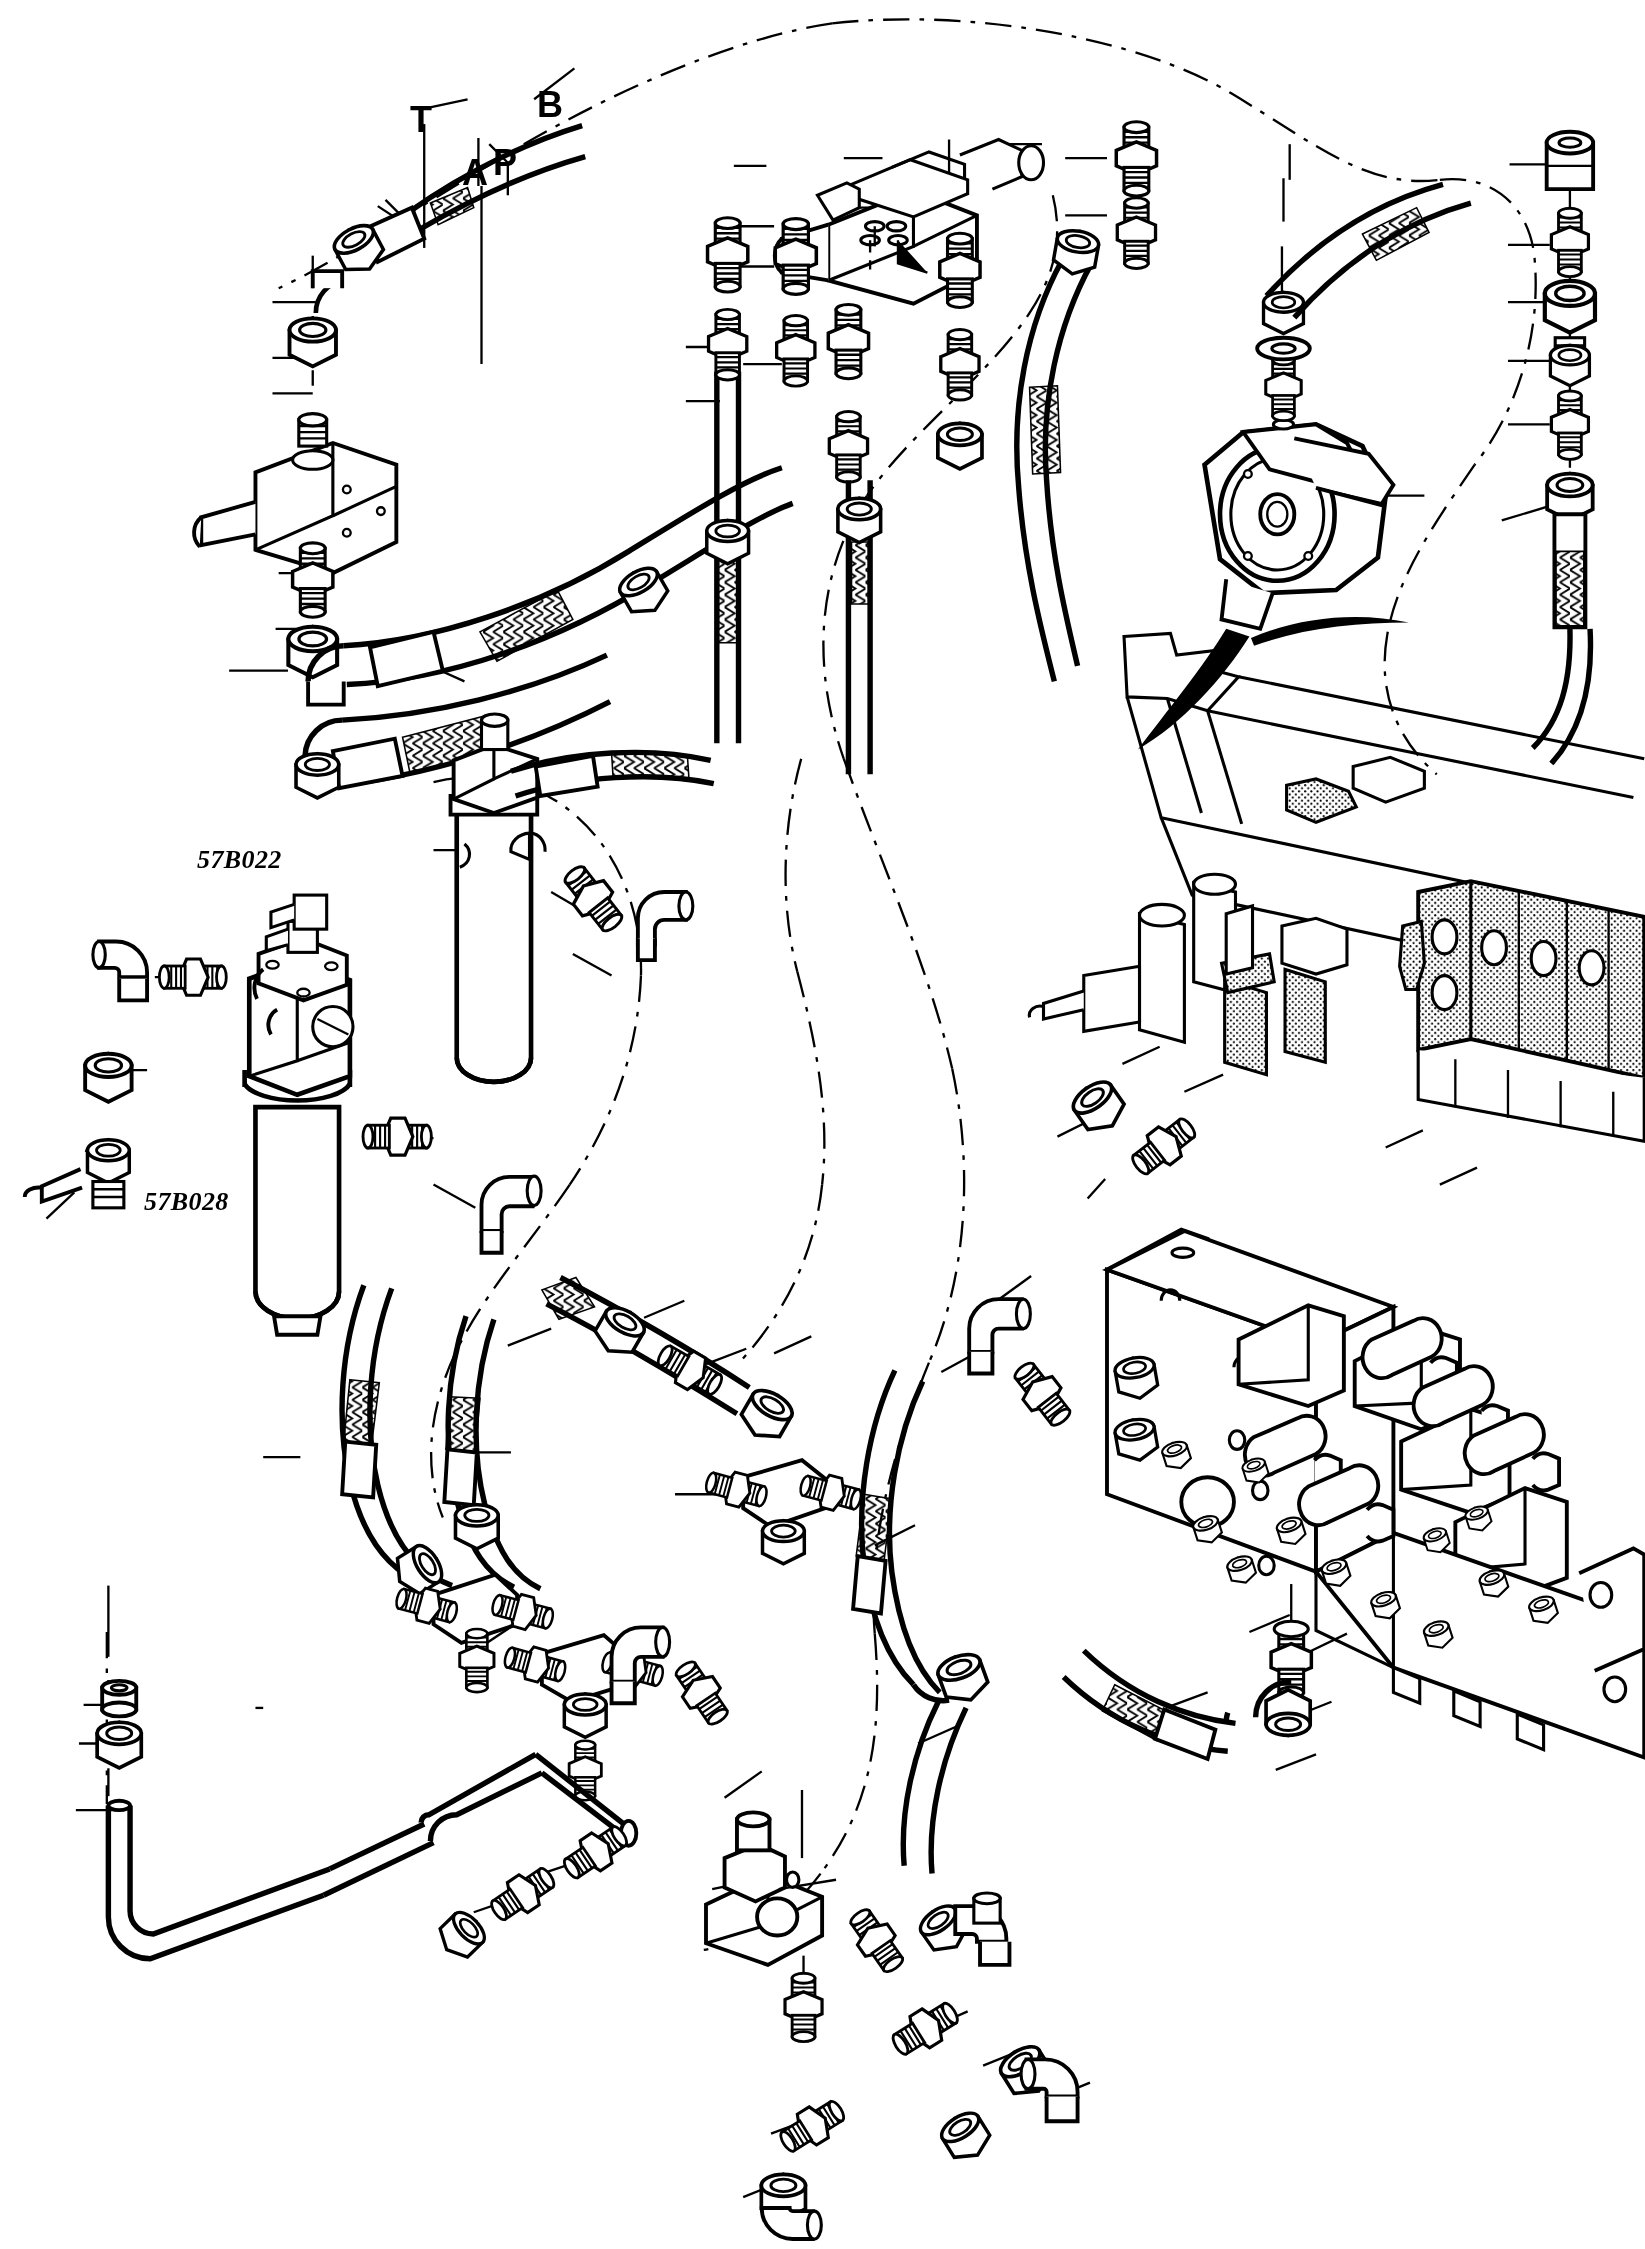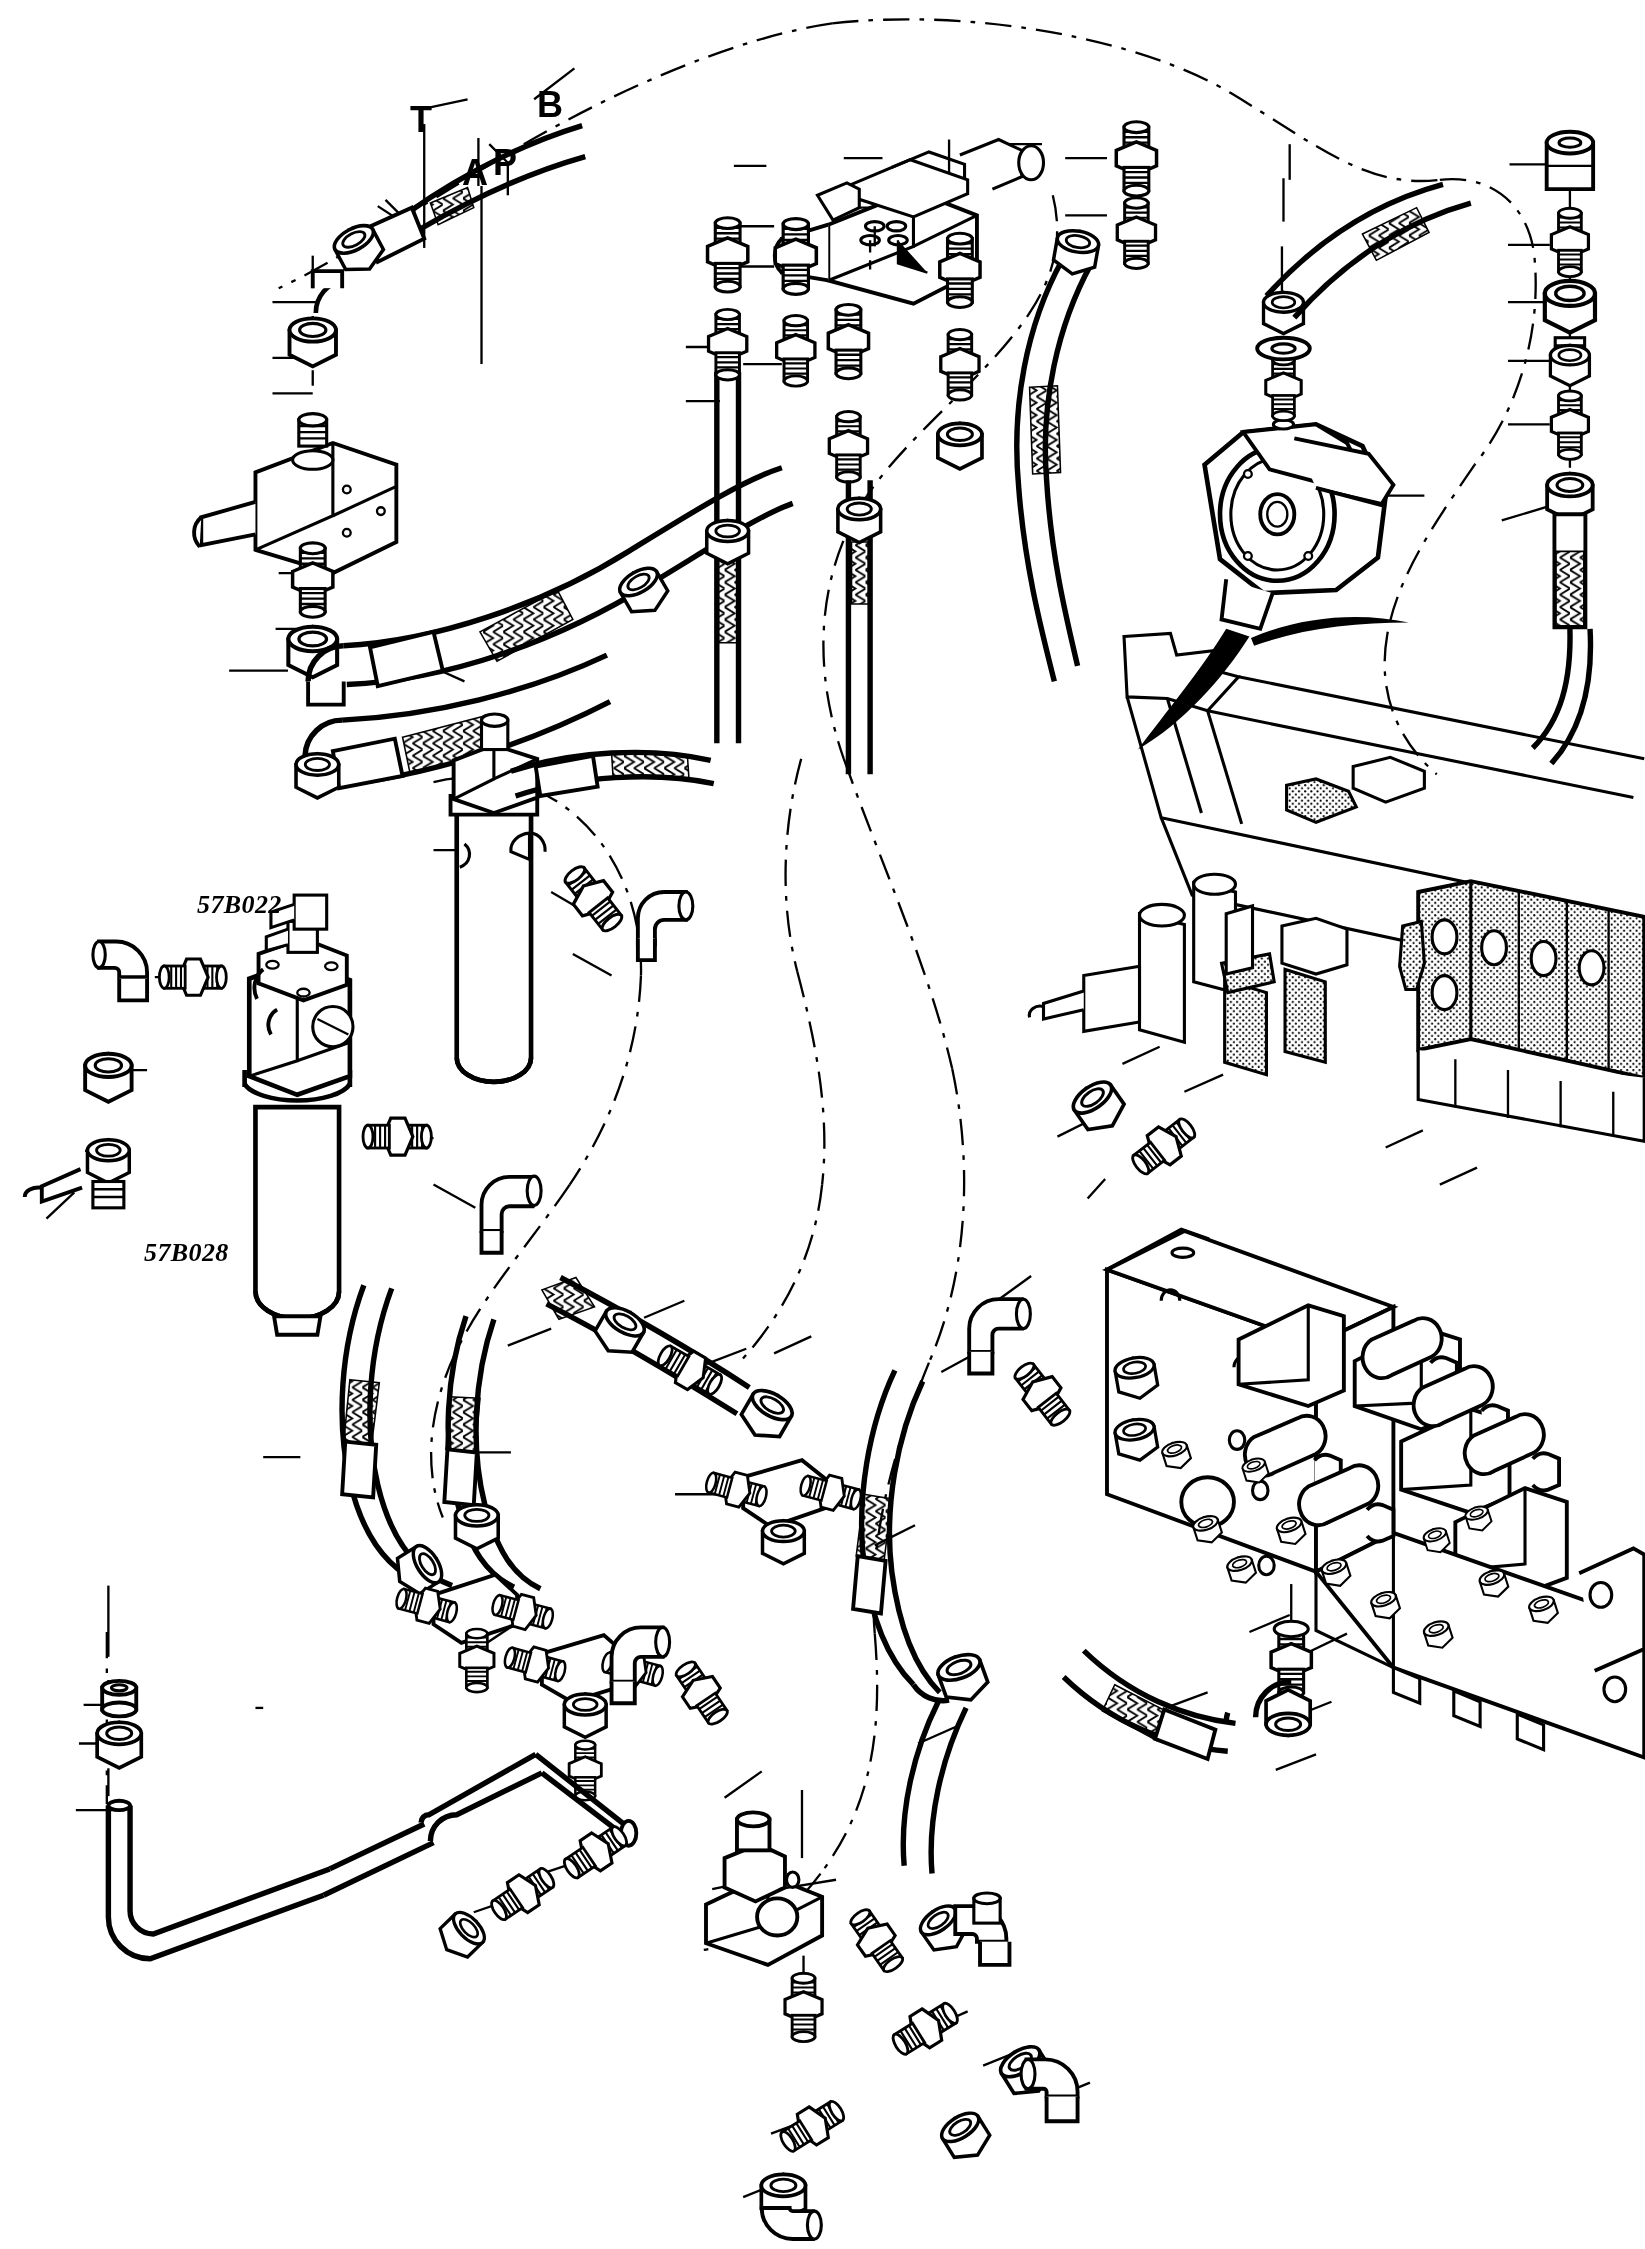--- a/index.html
+++ b/index.html
@@ -713,23 +713,23 @@
     <use href="#nipple" transform="translate(906,2186) rotate(-34) scale(0.9)"></use>
   </g>
 
   <g>
     <path d="M1212 2198 C1180 2262 1162 2340 1168 2410" fill="none" stroke="#000" stroke-width="7"></path>
     <path d="M1248 2206 C1216 2272 1198 2350 1204 2420" fill="none" stroke="#000" stroke-width="7"></path>
   </g>
 
 </svg>
 
-<div class="lbl lbl-pn" style="left:197px;top:890px;">57B022</div>
-
-<div class="lbl lbl-pn" style="left:144px;top:1238px;">57B028</div>
+<div class="lbl lbl-pn" style="left:197px;top:845px;">57B022</div>
+
+<div class="lbl lbl-pn" style="left:144px;top:1187px;">57B028</div>
 
 <div class="lbl lbl-port" style="left:410px;top:99px;">T</div>
 
 <div class="lbl lbl-port" style="left:537px;top:84px;">B</div>
 
 <div class="lbl lbl-port" style="left:462px;top:152px;">A</div>
 
 <div class="lbl lbl-port" style="left:493px;top:142px;">P</div>
 
 </div>

